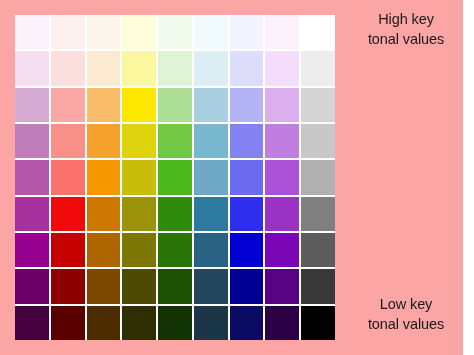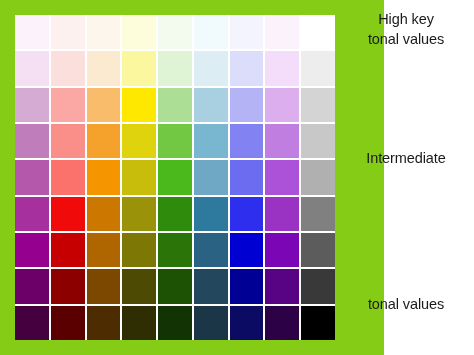--- a/index.html
+++ b/index.html
@@ -14,23 +14,23 @@
     position: relative;
     overflow: hidden;
     font-family: "Liberation Sans", sans-serif;
     -webkit-font-smoothing: antialiased;
   }
 
   #chart-root {
     position: absolute;
     left: 0;
     top: 0;
-    width: 384px;
+    width: 463px;
     height: 355px;
-    background: #84cc16;
+    background: #fca5a5;
   }
 
   
   #swatch-grid {
     position: absolute;
     left: 15px;
     top: 15px;
     width: 320px;
     height: 325px;
     display: grid;
@@ -153,20 +153,20 @@
       <div class="swatch" style="background: rgb(45, 1, 70);"></div>
       <div class="swatch" style="background: rgb(0, 0, 0);"></div>
     </div>
 
   <div class="tonal-label" id="label-high">
     <span class="lbl-line">High key</span>
     <span class="lbl-line">tonal values</span>
   </div>
 
   <div class="tonal-label" id="label-intermediate">
-    <span class="lbl-line">Intermediate</span>
   </div>
 
   <div class="tonal-label" id="label-low">
+    <span class="lbl-line">Low key</span>
     <span class="lbl-line">tonal values</span>
   </div>
 
 </div>
 
 </body></html>

